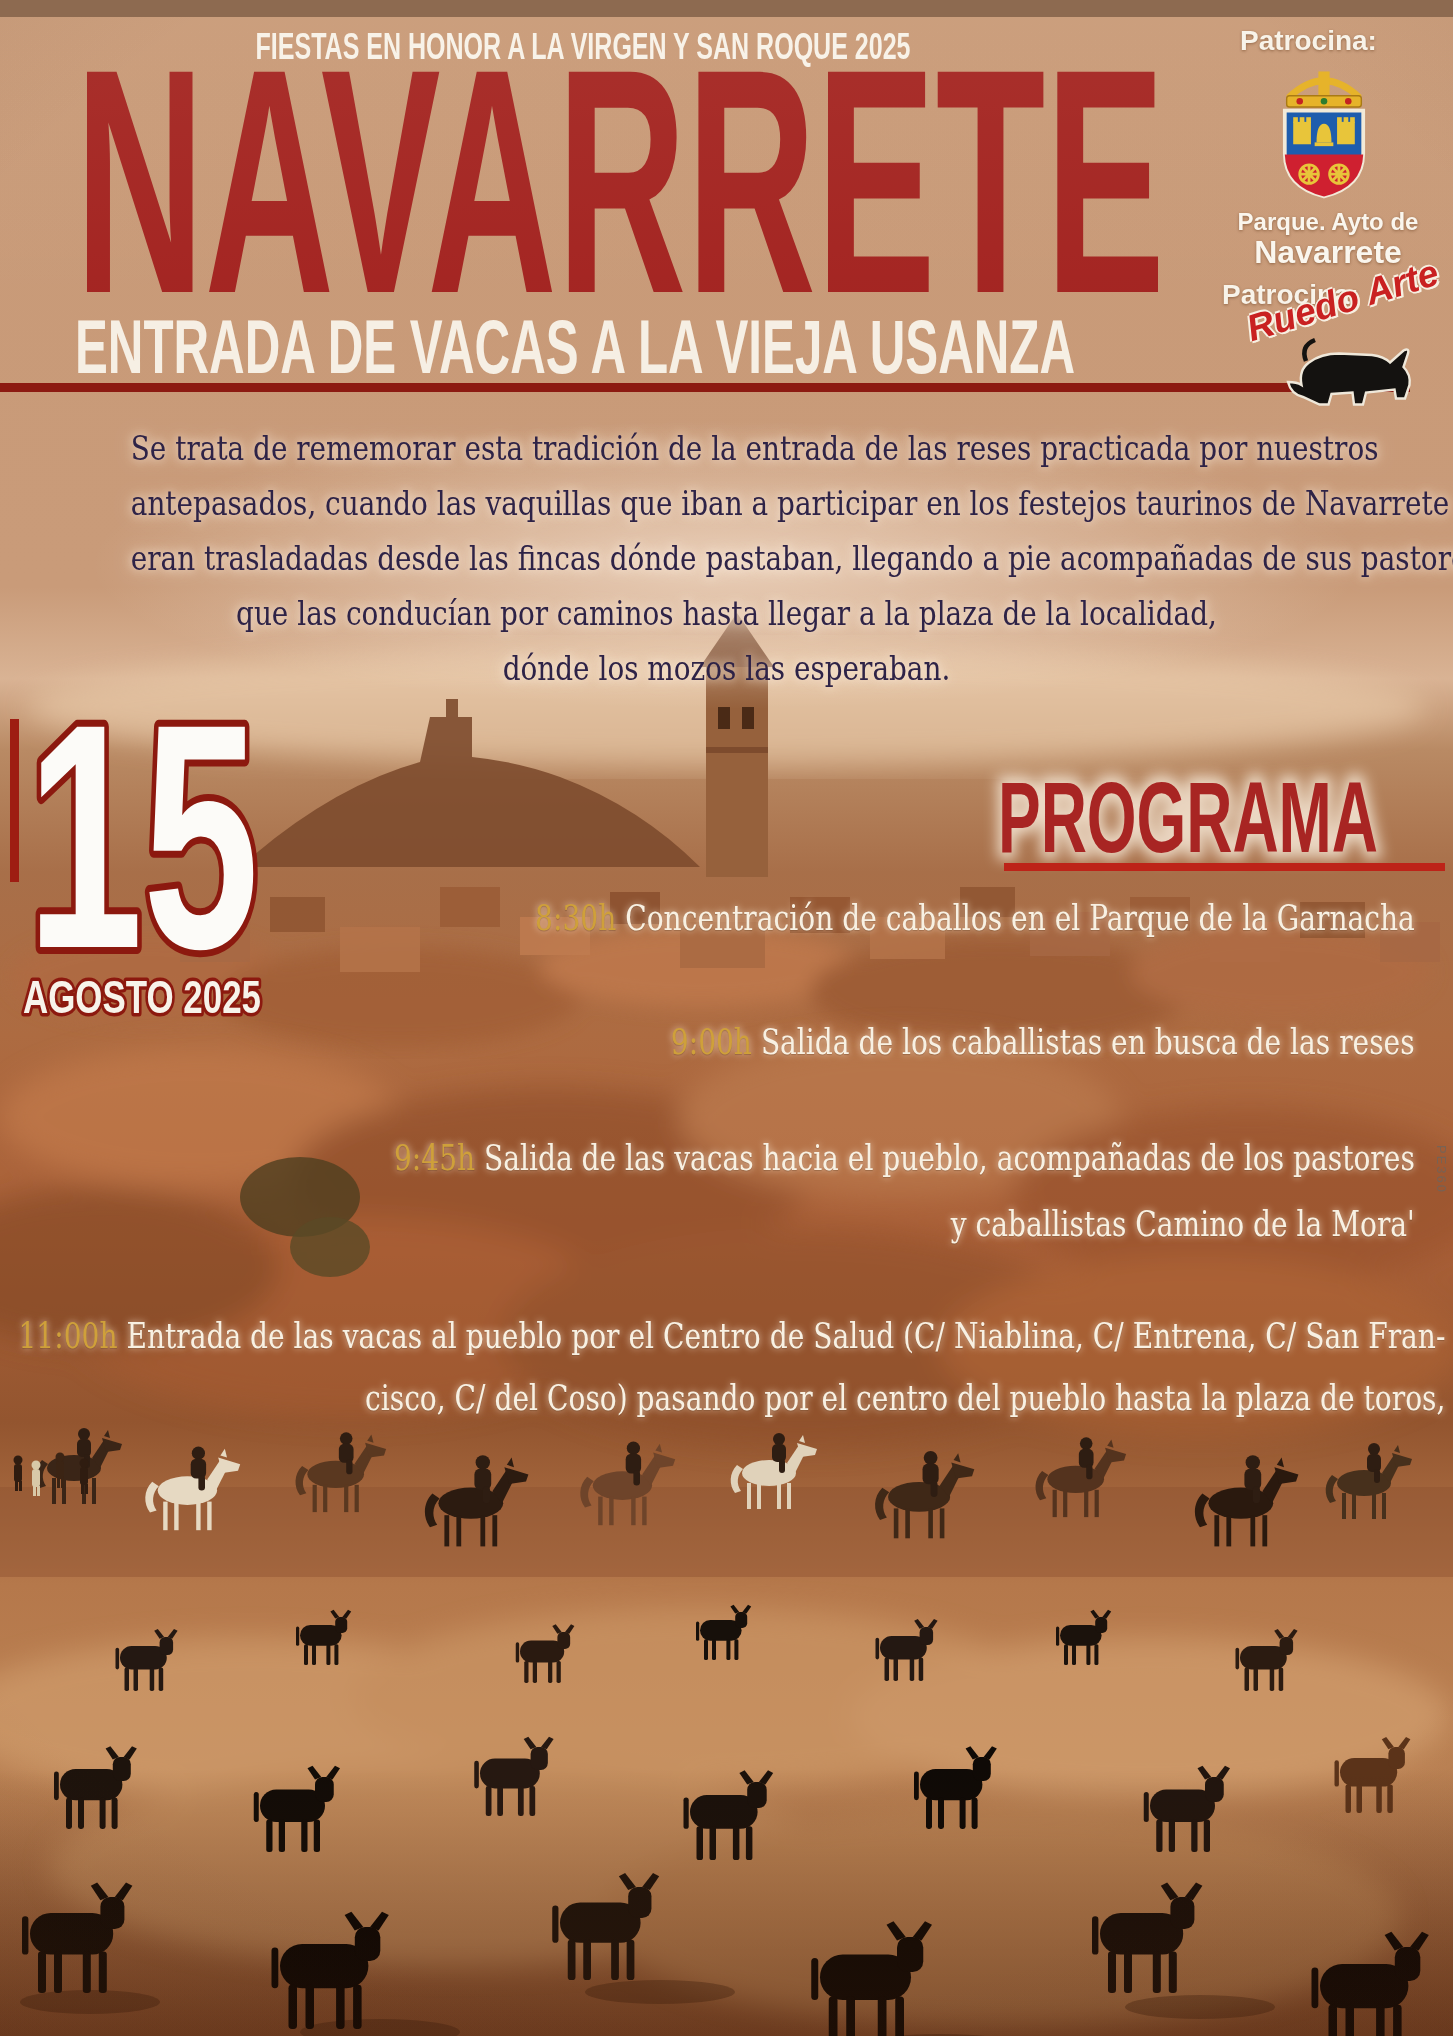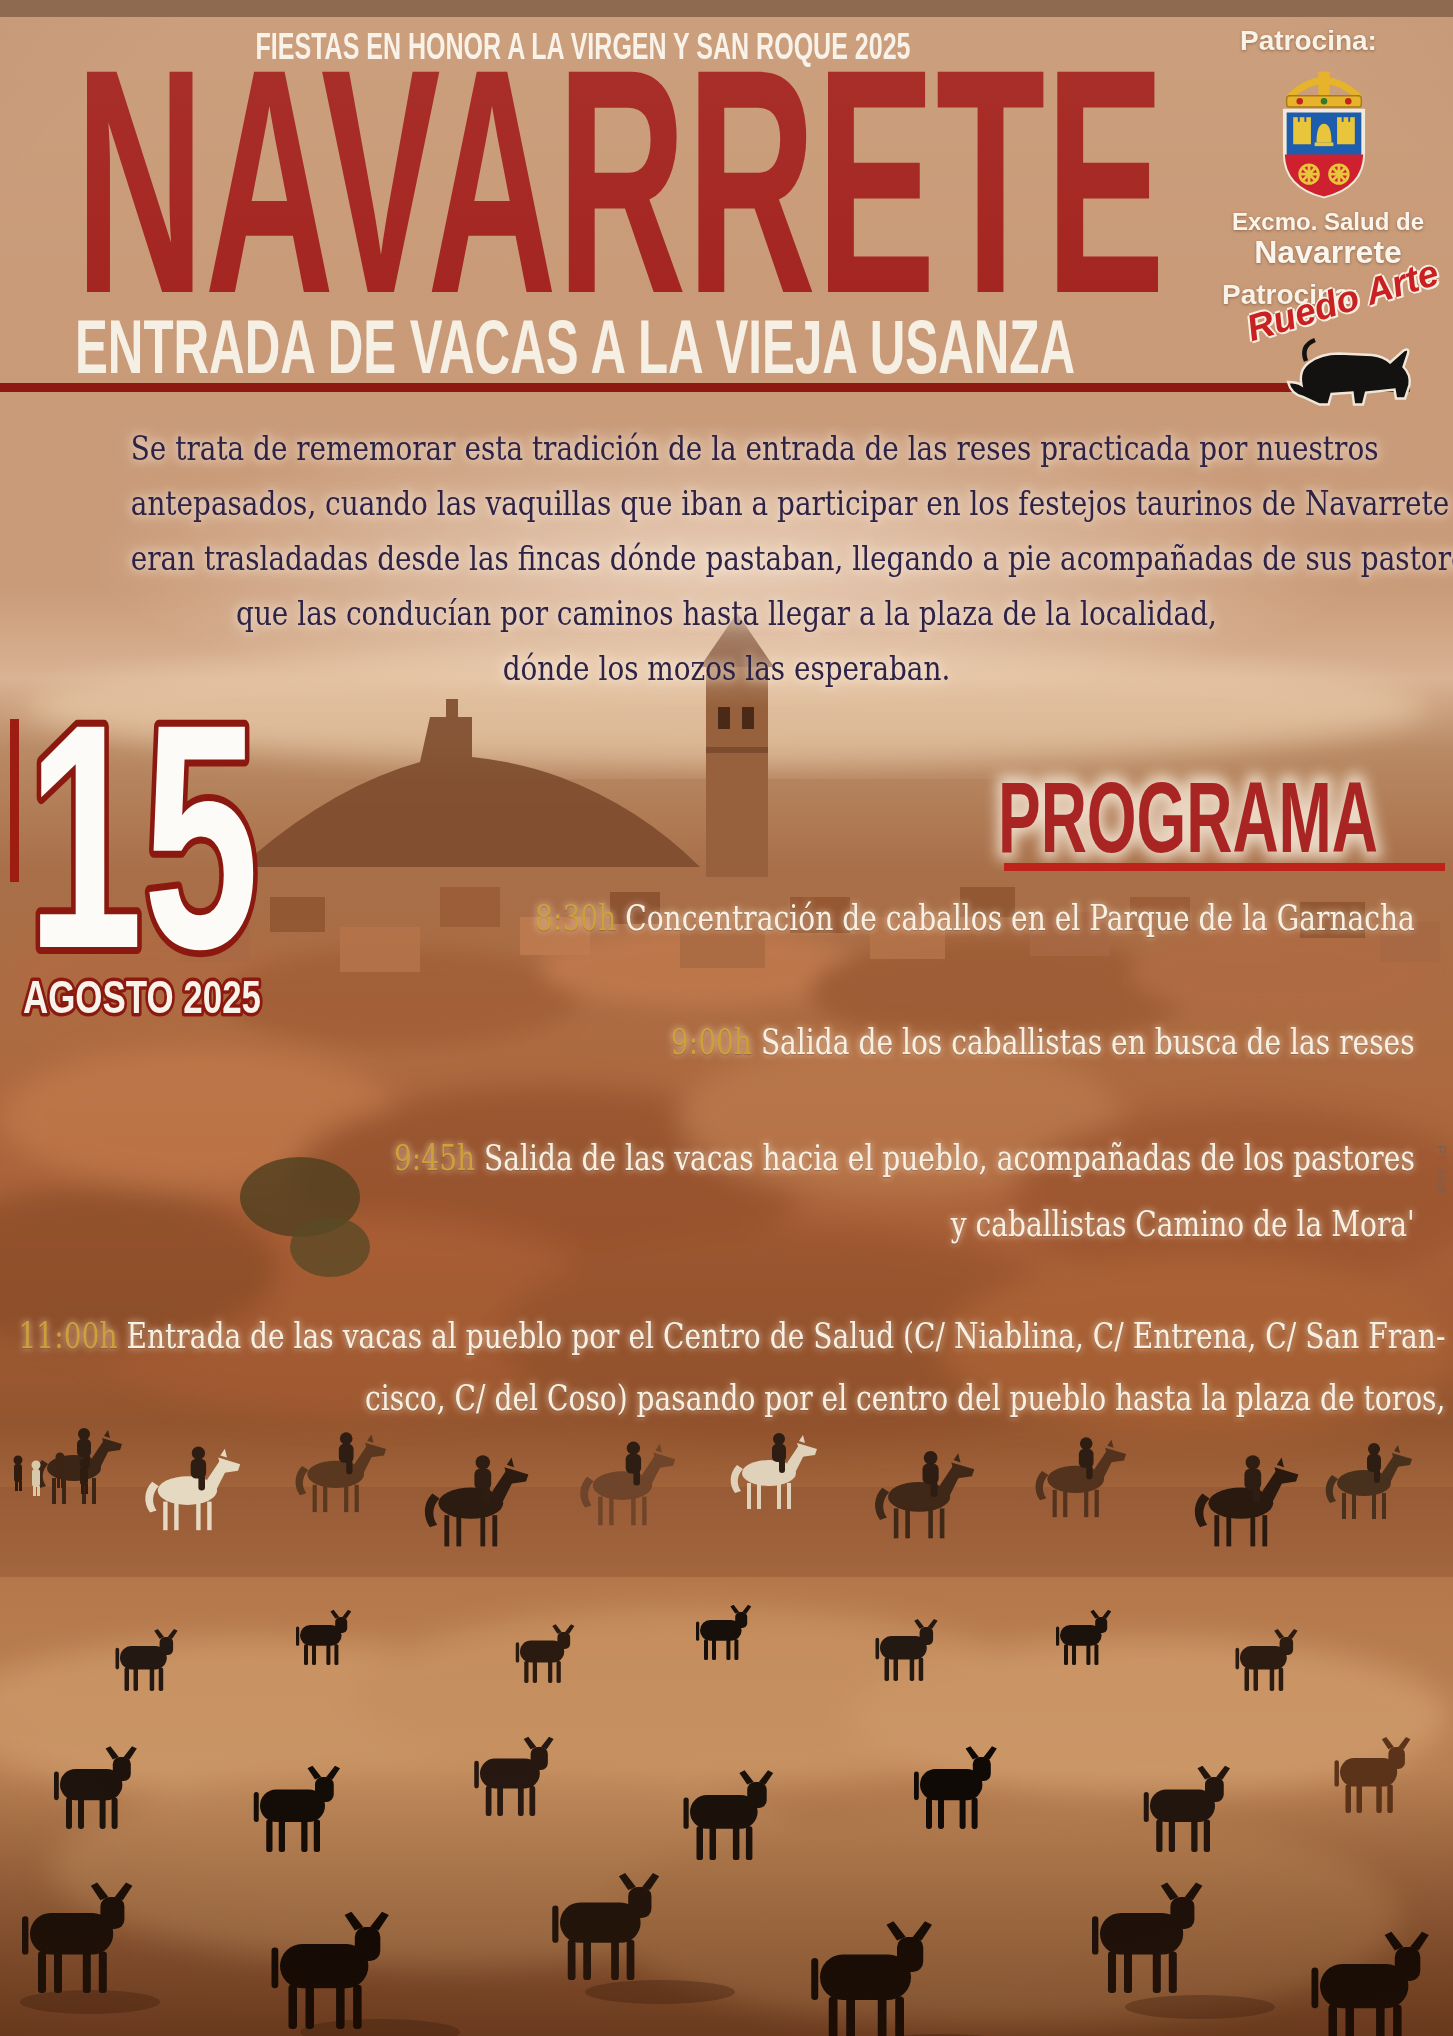--- a/index.html
+++ b/index.html
@@ -301,21 +301,21 @@
       <rect x="50" y="84" width="20" height="4"></rect>
     </g>
     <g fill="none" stroke="#e8c53a" stroke-width="3">
       <circle cx="44" cy="118" r="10"></circle>
         <path d="M44 108 v20 M34 118 h20 M37 111 l14 14 M51 111 l-14 14"></path>
       <circle cx="76" cy="118" r="10"></circle>
         <path d="M76 108 v20 M66 118 h20 M69 111 l14 14 M83 111 l-14 14"></path>
     </g>
   </svg>
   <div class="sponsor-entity">
-    <span class="l1">Excmo. Salud de</span>
+    <span class="l1">Parque. Ayto de</span>
     <span class="l2">Navarrete</span>
   </div>
   <div class="sponsor-label organiza">Patrocina:</div>
   <div class="ruedo-arte">Ruedo Arte</div>
   <svg class="bull" width="150" height="78" viewBox="0 0 100 52">
     <path d="M14 40 q-8 -2 -10 -10 q6 0 9 2 q-2 -10 5 -15 q8 -6 20 -6 l22 1 q8 1 12 5 l9 -8 q4 -2 3 2 l-3 9 q5 5 4 12 l-3 9 h-6 l-1 -6 -19 2 -2 8 h-6 l-1 -8 -14 1 -2 7 h-6 z" fill="#141210" stroke="#efe8da" stroke-width="1.6"></path>
     <path d="M16 16 q-4 -10 6 -14" fill="none" stroke="#141210" stroke-width="3"></path>
   </svg>
 
   <div class="intro">

